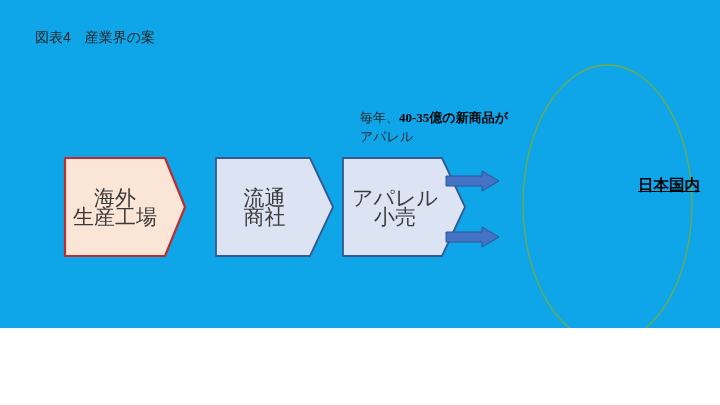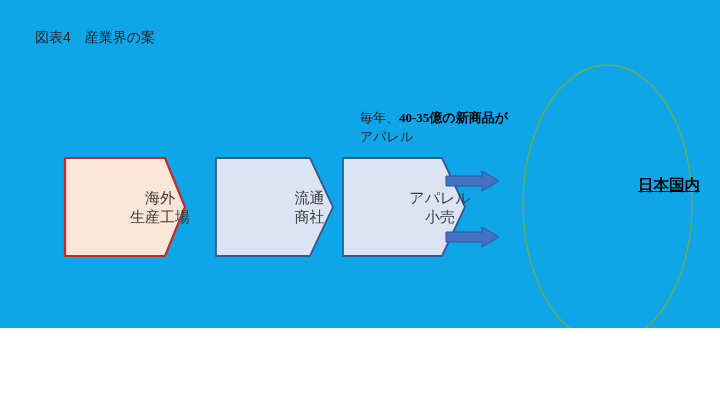--- a/index.html
+++ b/index.html
@@ -45,24 +45,23 @@
     stroke-linejoin: round;
   }
   .result-ellipse {
     fill: none;
     stroke: var(--ellipse_border);
     stroke-width: 1.3;
   }
   .shape-label {
     position: absolute;
     text-align: center;
-    font-size: 15px;
+    font-size: 21px;
     line-height: 19px;
     color: #3a3a3a;
-    margin-left: 45px;
   }
   .shape-label span { display: block; }
   .label-factory { left: 65px;  top: 188px; width: 100px; }
   .label-dist    { left: 216px; top: 188px; width: 97px;  }
   .label-retail  { left: 343px; top: 188px; width: 104px; }
   .annotation {
     position: absolute;
     left: 360px;
     top: 108px;
     width: 210px;

